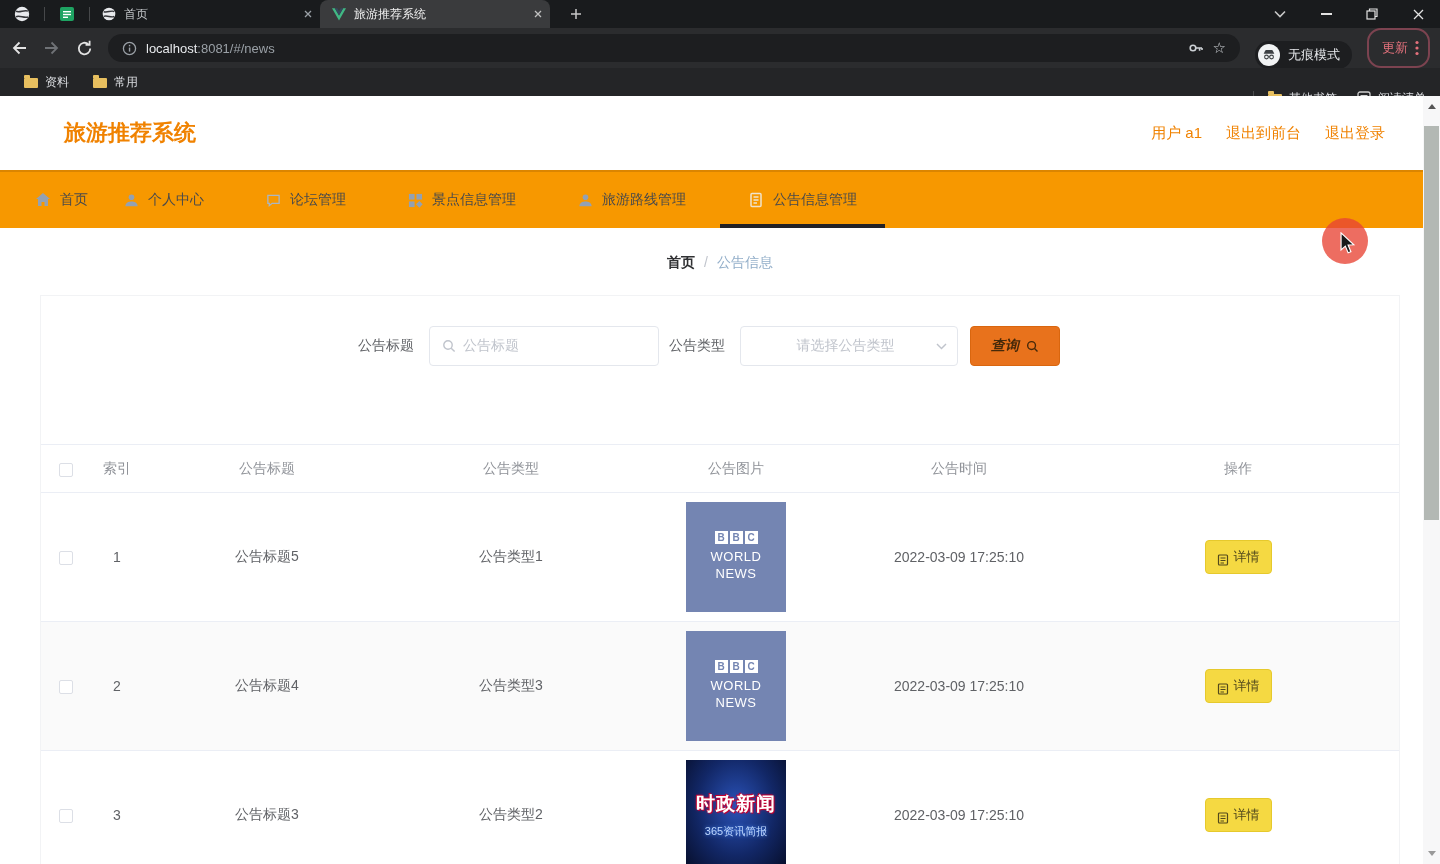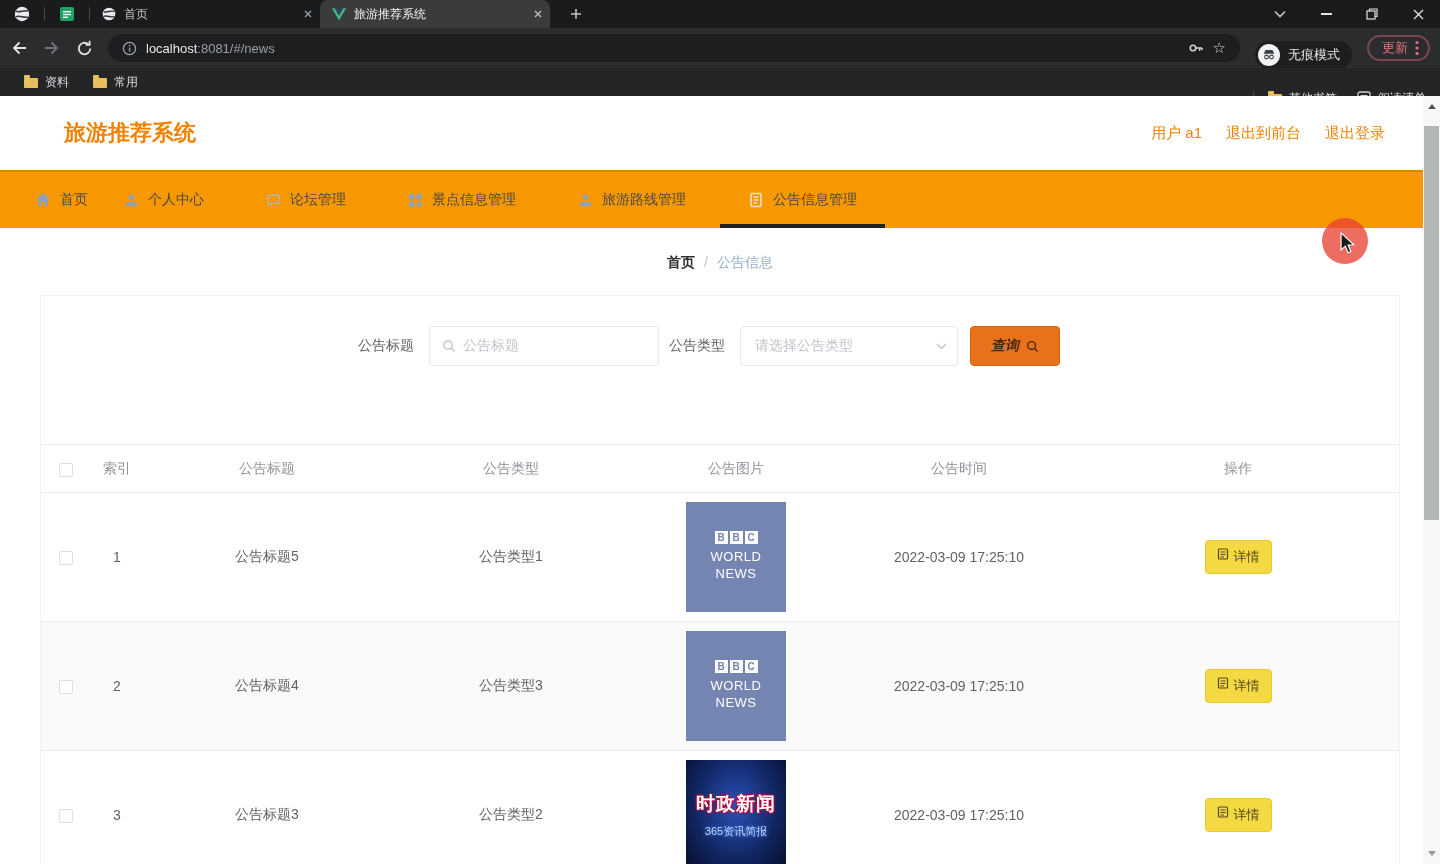--- a/index.html
+++ b/index.html
@@ -21,21 +21,21 @@
 
   .toolbar { position:absolute; top:28px; left:0; width:1440px; height:40px; background:#2b2c2e; display:flex; align-items:center; padding:0 10px; gap:15px; }
   .omnibox { flex:1; height:28px; background:#1d1e20; border-radius:14px; display:flex; align-items:center; padding:0 14px; gap:9px; }
   .url { font-size:13px; }
   .url-host { color:#e8eaed; }
   .url-rest { color:#9aa0a6; }
   .omni-spacer { flex:1; }
   .star-glyph { font-size:15px; color:#cdd1d5; font-family:"DejaVu Sans",sans-serif; }
   .incognito-chip { height:28px; border-radius:14px; background:#1d1e20; display:flex; align-items:center; gap:8px; padding:0 12px 0 3px; color:#e8eaed; font-size:13px;margin-top:13px; }
   .spy-circle { width:22px; height:22px; border-radius:50%; background:#f1f3f4; display:flex; align-items:center; justify-content:center; }
-  .update-pill { height:26px; border:2px solid #7c4350; border-radius:14px; color:#e4717c; display:flex; align-items:center; gap:7px; padding:0 9px 0 13px; font-size:13px;justify-content:center; }
+  .update-pill { height:40px; border:2px solid #7c4350; border-radius:14px; color:#e4717c; display:flex; align-items:center; gap:7px; padding:0 9px 0 13px; font-size:13px;justify-content:center; }
 
   .bookmarksbar { position:absolute; top:68px; left:0; width:1440px; height:28px; background:#242527; display:flex; align-items:center; font-size:12px; color:#dadce0;justify-content:space-between; }
   .bm-item { display:flex; align-items:center; gap:7px; margin-left:24px; }
   .folder { position:relative; width:14px; height:10px; background:#e7bf5f; border-radius:1px; margin-top:1px; }
   .folder::before { content:""; position:absolute; top:-3px; left:0; width:6px; height:3px; background:#e7bf5f; border-radius:1px 1px 0 0; }
   .bm-right { margin-left:auto; display:flex; align-items:center; gap:10px; padding-right:14px;margin-top:32px; }
   .bm-vsep { width:1px; height:14px; background:#4a4c4e; margin-right:4px; }
 
   
   .page { position:absolute; top:96px; left:0; width:1440px; height:768px; background:#fff; overflow:hidden; }
@@ -52,40 +52,40 @@
   .breadcrumb { display:flex; justify-content:center; gap:9px; padding-top:26px; height:46px; font-size:14px; }
   .bc-home { color:#303133; font-weight:bold; }
   .bc-sep { color:#c0c4cc; }
   .bc-current { color:#92aec9; }
 
   .card { margin:21px 40px 0; border:1px solid #f2f3f5; background:#fff; padding-top:30px; height:640px; }
   .search-row { display:flex; align-items:center; margin-left:317px; height:40px; font-size:14px; }
   .fld-label { color:#606266; margin-right:15px; }
   .input-box { width:230px; height:40px; border:1px solid #e4e7ed; border-radius:4px; display:flex; align-items:center; gap:7px; padding:0 12px; background:#fff; color:#c0c4cc; }
   .select-box { width:218px; height:40px; border:1px solid #e4e7ed; border-radius:4px; display:flex; align-items:center; padding:0 10px 0 14px; background:#fff; color:#c0c4cc; margin-left:0; }
-  .select-box .ph { flex:1; }
+  .select-box .ph { flex:1;text-align:center; }
   .type-label { margin-left:10px; }
   .query-btn { margin-left:12px; width:90px; height:40px; background:#e8721c; border:1px solid #d9660f; border-radius:4px; display:flex; align-items:center; justify-content:center; gap:7px; color:#45290a; font-weight:bold; font-size:14px;font-style:italic; }
 
   table.grid { width:100%; border-collapse:collapse; margin-top:78px; border-top:1px solid #ebeef5; }
   table.grid th { height:48px; font-size:14px; font-weight:normal; color:#909399; border-bottom:1px solid #ebeef5; text-align:center; }
   table.grid td { height:129px; font-size:14px; color:#606266; border-bottom:1px solid #ebeef5; text-align:center; }
   tr.striped td { background:#fafafa; }
   .cb { display:inline-block; width:14px; height:14px; border:1px solid #dcdfe6; border-radius:2px; background:#fff; vertical-align:middle; }
 
   .img-bbc { width:100px; height:110px; margin:0 auto; background:#7485b2; display:flex; flex-direction:column; align-items:center; justify-content:center; color:#fff; }
   .bbc-blocks { display:flex; gap:2px; margin-bottom:5px; }
   .bbc-blocks span { width:13px; height:13px; background:#fff; color:#7485b2; font-size:10px; font-weight:bold; display:flex; align-items:center; justify-content:center; }
   .bbc-word { font-size:13px; line-height:1.3; letter-spacing:0.5px; }
 
   .img-szxw { width:100px; height:110px; margin:0 auto; background:radial-gradient(ellipse at 50% 42%, #2a52b8 0%, #122766 55%, #060d28 100%); display:flex; flex-direction:column; align-items:center; justify-content:center; gap:7px; }
   .szxw-main { font-size:19px; font-weight:bold; color:#fff; letter-spacing:1px; text-shadow:1px 1px 0 #c1002f, -1px -1px 0 #c1002f, 0 0 3px #e00040; }
   .szxw-sub { font-size:11px; color:#bcd6ff; text-shadow:0 0 4px #4a8cff; }
 
-  .detail-btn { display:inline-flex; align-items:flex-start; gap:5px; background:#f5d942; border:1px solid #e6c92c; border-radius:4px; padding:7px 11px; font-size:13px; color:#52491c; }
+  .detail-btn { display:inline-flex; align-items:flex-end; gap:5px; background:#f5d942; border:1px solid #e6c92c; border-radius:4px; padding:7px 11px; font-size:13px; color:#52491c; }
 
   .watermark { position:absolute; left:152px; top:688px; z-index:30; font-size:47px; font-weight:800; letter-spacing:3px; color:#4f4f4f; white-space:nowrap;
     text-shadow:2px 0 0 #fff,-2px 0 0 #fff,0 2px 0 #fff,0 -2px 0 #fff,2px 2px 0 #fff,-2px -2px 0 #fff,2px -2px 0 #fff,-2px 2px 0 #fff; }
 
   .cursor-dot { position:absolute; left:1322px; top:122px; width:46px; height:46px; border-radius:50%; background:rgba(232,68,52,0.78); z-index:40; }
   .cursor-arrow { position:absolute; left:1338px; top:136px; z-index:41; }
 
   .scrollbar { position:absolute; right:0; top:0; width:17px; height:768px; background:#f7f7f8; z-index:50; }
   .sb-btn { position:absolute; left:0; width:17px; height:17px; display:flex; align-items:center; justify-content:center; }
   .sb-btn.up { top:2px; } .sb-btn.down { bottom:2px; }

